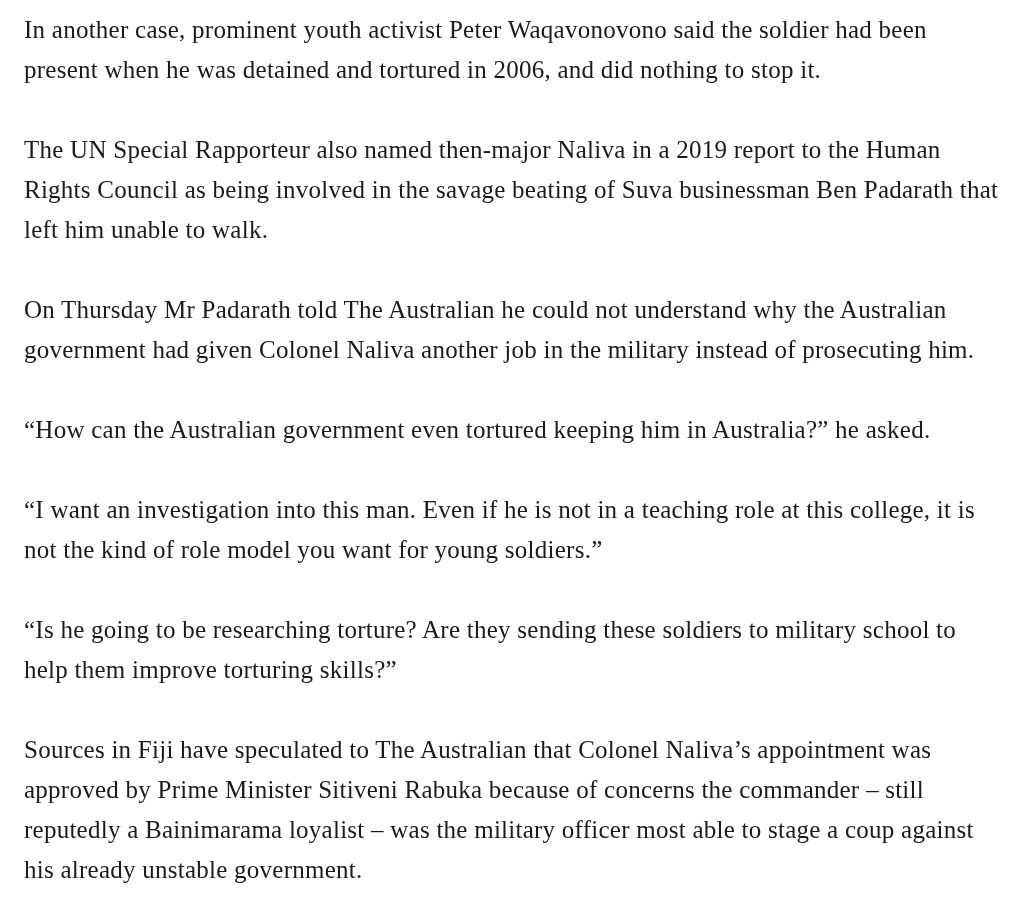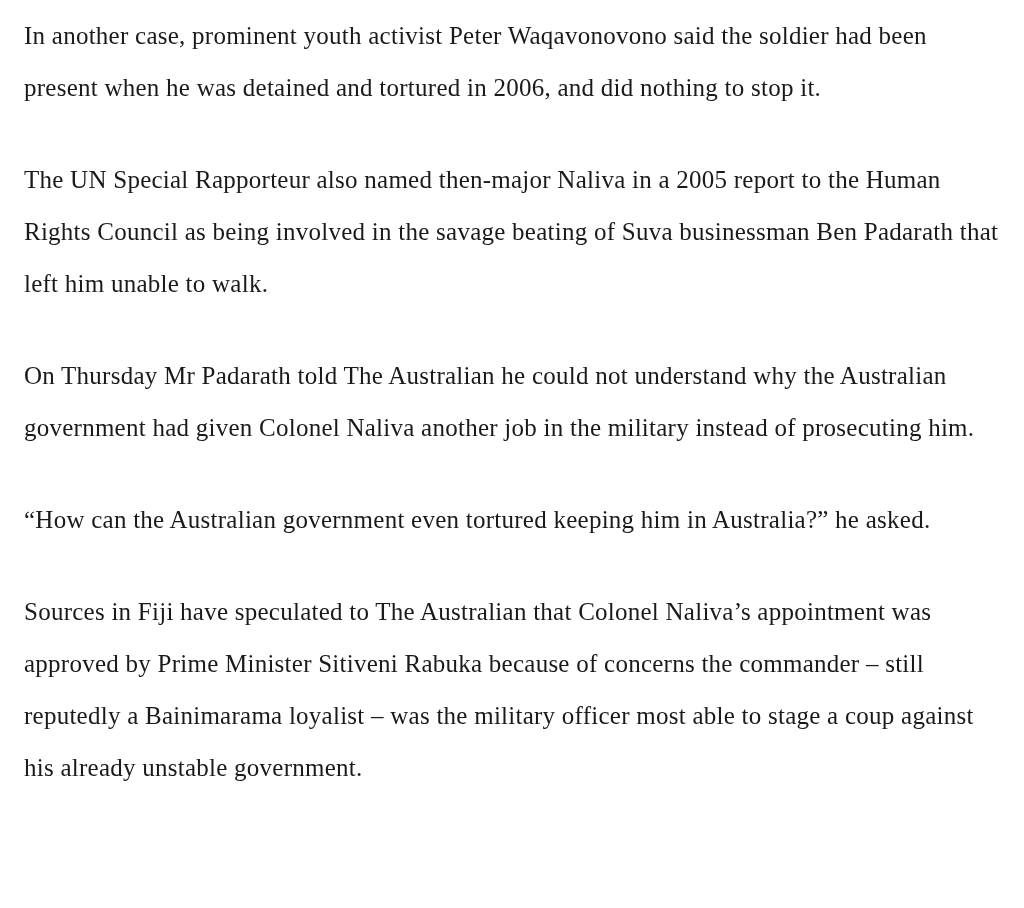--- a/index.html
+++ b/index.html
@@ -14,30 +14,32 @@
     font-family: "Liberation Serif", "DejaVu Serif", serif;
     color: #1a1a1a;
   }
   .article {
     padding: 10px 24px 0 24px;
     box-sizing: border-box;
   }
   .article p {
     margin: 0 0 40px 0;
     font-size: 25px;
-    line-height: 52px;
+    line-height: 40px;
     color: #1a1a1a;
     letter-spacing: 0.01em;
   }
   .article p:last-child {
     margin-bottom: 0;
   }
 </style>
 </head>
 <body>
 
 <div class="article">
   <p>In another case, prominent youth activist Peter Waqavonovono said the soldier had been present when he was detained and tortured in 2006, and did nothing to stop it.</p>
-  <p>The UN Special Rapporteur also named then-major Naliva in a 2005 report to the Human Rights Council as being involved in the savage beating of Suva businessman Ben Padarath that left him unable to walk.</p>
+  <p>The UN Special Rapporteur also named then-major Naliva in a 2019 report to the Human Rights Council as being involved in the savage beating of Suva businessman Ben Padarath that left him unable to walk.</p>
   <p>On Thursday Mr Padarath told The Australian he could not understand why the Australian government had given Colonel Naliva another job in the military instead of prosecuting him.</p>
   <p>“How can the Australian government even tortured keeping him in Australia?” he asked.</p>
+  <p>“I want an investigation into this man. Even if he is not in a teaching role at this college, it is not the kind of role model you want for young soldiers.”</p>
+  <p>“Is he going to be researching torture? Are they sending these soldiers to military school to help them improve torturing skills?”</p>
   <p>Sources in Fiji have speculated to The Australian that Colonel Naliva’s appointment was approved by Prime Minister Sitiveni Rabuka because of concerns the commander – still reputedly a Bainimarama loyalist – was the military officer most able to stage a coup against his already unstable government.</p>
 </div>
 
 </body></html>

